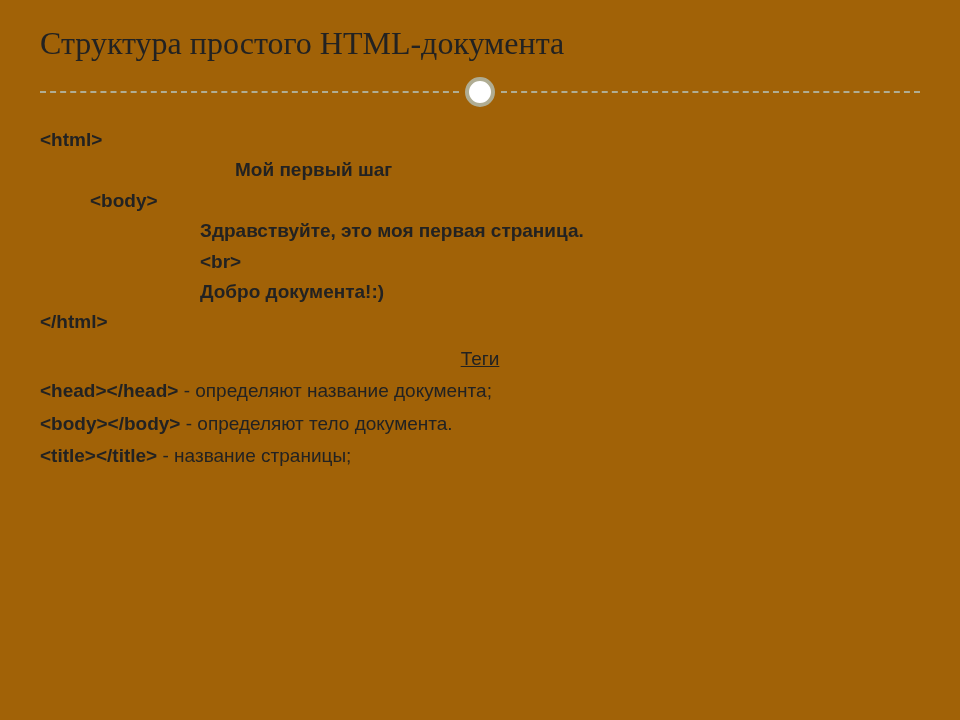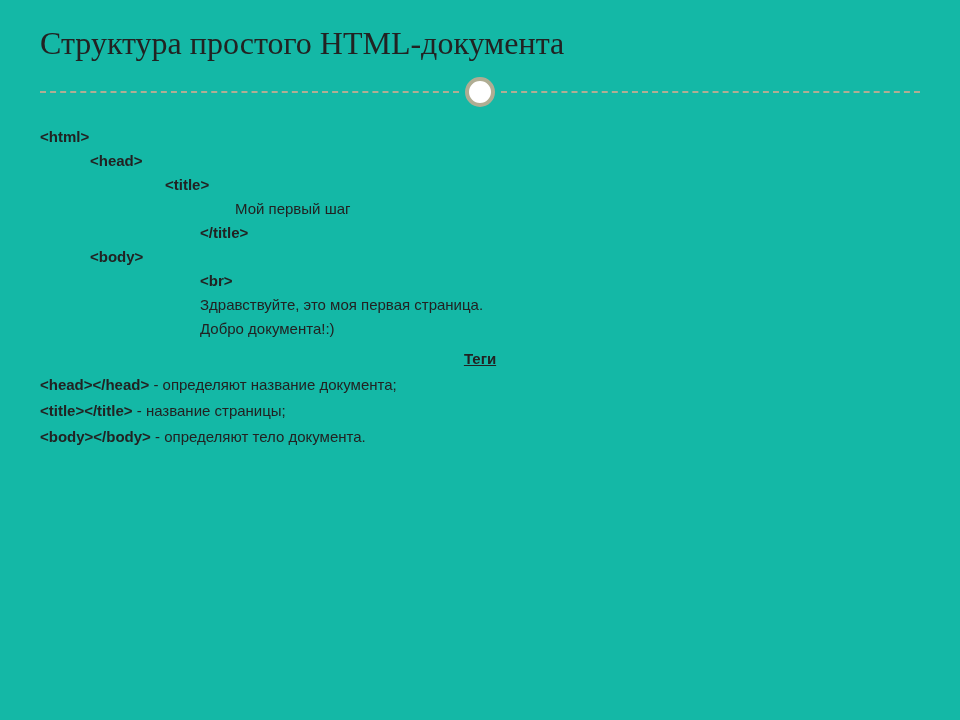--- a/index.html
+++ b/index.html
@@ -13,21 +13,21 @@
       background: #b0ad93;
       font-family: Arial, sans-serif;
       position: relative;
     }
     .slide {
       position: absolute;
       top: 0;
       left: 0;
       width: 960px;
       height: 720px;
-      background: #14b8a6;
+      background: #a16207;
       padding: 25px 40px;
     }
     .title {
       font-size: 32px;
       font-weight: normal;
       font-family: 'Times New Roman', serif;
       color: #222;
       margin-bottom: 15px;
     }
     .divider-row {
@@ -42,35 +42,36 @@
     }
     .circle {
       width: 30px;
       height: 30px;
       border: 4px solid #b0ad93;
       border-radius: 50%;
       margin: 0 6px;
       background: #fff;
     }
     .content {
-      font-size: 15px;
+      font-size: 19px;
       line-height: 1.6;
       color: #222;
     }
     .code-line {
       white-space: pre;
+      font-weight: bold;
     }
     .indent1 { padding-left: 50px; }
     .indent2 { padding-left: 125px; }
     .indent3 { padding-left: 160px; }
     .indent3b { padding-left: 195px; }
     .bold { font-weight: bold; }
     .section-title {
       text-align: center;
-      font-weight: bold;
+      font-weight: normal;
       text-decoration: underline;
       margin-top: 6px;
       margin-bottom: 2px;
     }
     .desc-line {
       margin-bottom: 2px;
     }
   </style>
 </head>
 <body>
@@ -79,34 +80,32 @@
   <h1 class="title">Структура простого HTML-документа</h1>
 
   <div class="divider-row">
     <div class="divider-line"></div>
     <div class="circle"></div>
     <div class="divider-line"></div>
   </div>
 
   <div class="content">
     <div class="code-line bold">&lt;html&gt;</div>
-    <div class="code-line bold indent1">&lt;head&gt;</div>
-    <div class="code-line bold indent2">&lt;title&gt;</div>
     <div class="code-line indent3b">Мой первый шаг</div>
-    <div class="code-line bold indent3">&lt;/title&gt;</div>
     <div class="code-line bold indent1">&lt;body&gt;</div>
+    <div class="code-line indent3">Здравствуйте, это моя первая страница.</div>
     <div class="code-line bold indent3">&lt;br&gt;</div>
-    <div class="code-line indent3">Здравствуйте, это моя первая страница.</div>
     <div class="code-line indent3">Добро документа!:)</div>
+    <div class="code-line bold">&lt;/html&gt;</div>
 
     <div class="section-title">Теги</div>
 
     <div class="desc-line">
       <span class="bold">&lt;head&gt;&lt;/head&gt;</span><span> - определяют название документа;</span>
     </div>
     <div class="desc-line">
-      <span class="bold">&lt;title&gt;&lt;/title&gt;</span><span> - название страницы;</span>
+      <span class="bold">&lt;body&gt;&lt;/body&gt;</span><span> - определяют тело документа.</span>
     </div>
     <div class="desc-line">
-      <span class="bold">&lt;body&gt;&lt;/body&gt;</span><span> - определяют тело документа.</span>
+      <span class="bold">&lt;title&gt;&lt;/title&gt;</span><span> - название страницы;</span>
     </div>
   </div>
 </div>
 
 </body></html>

